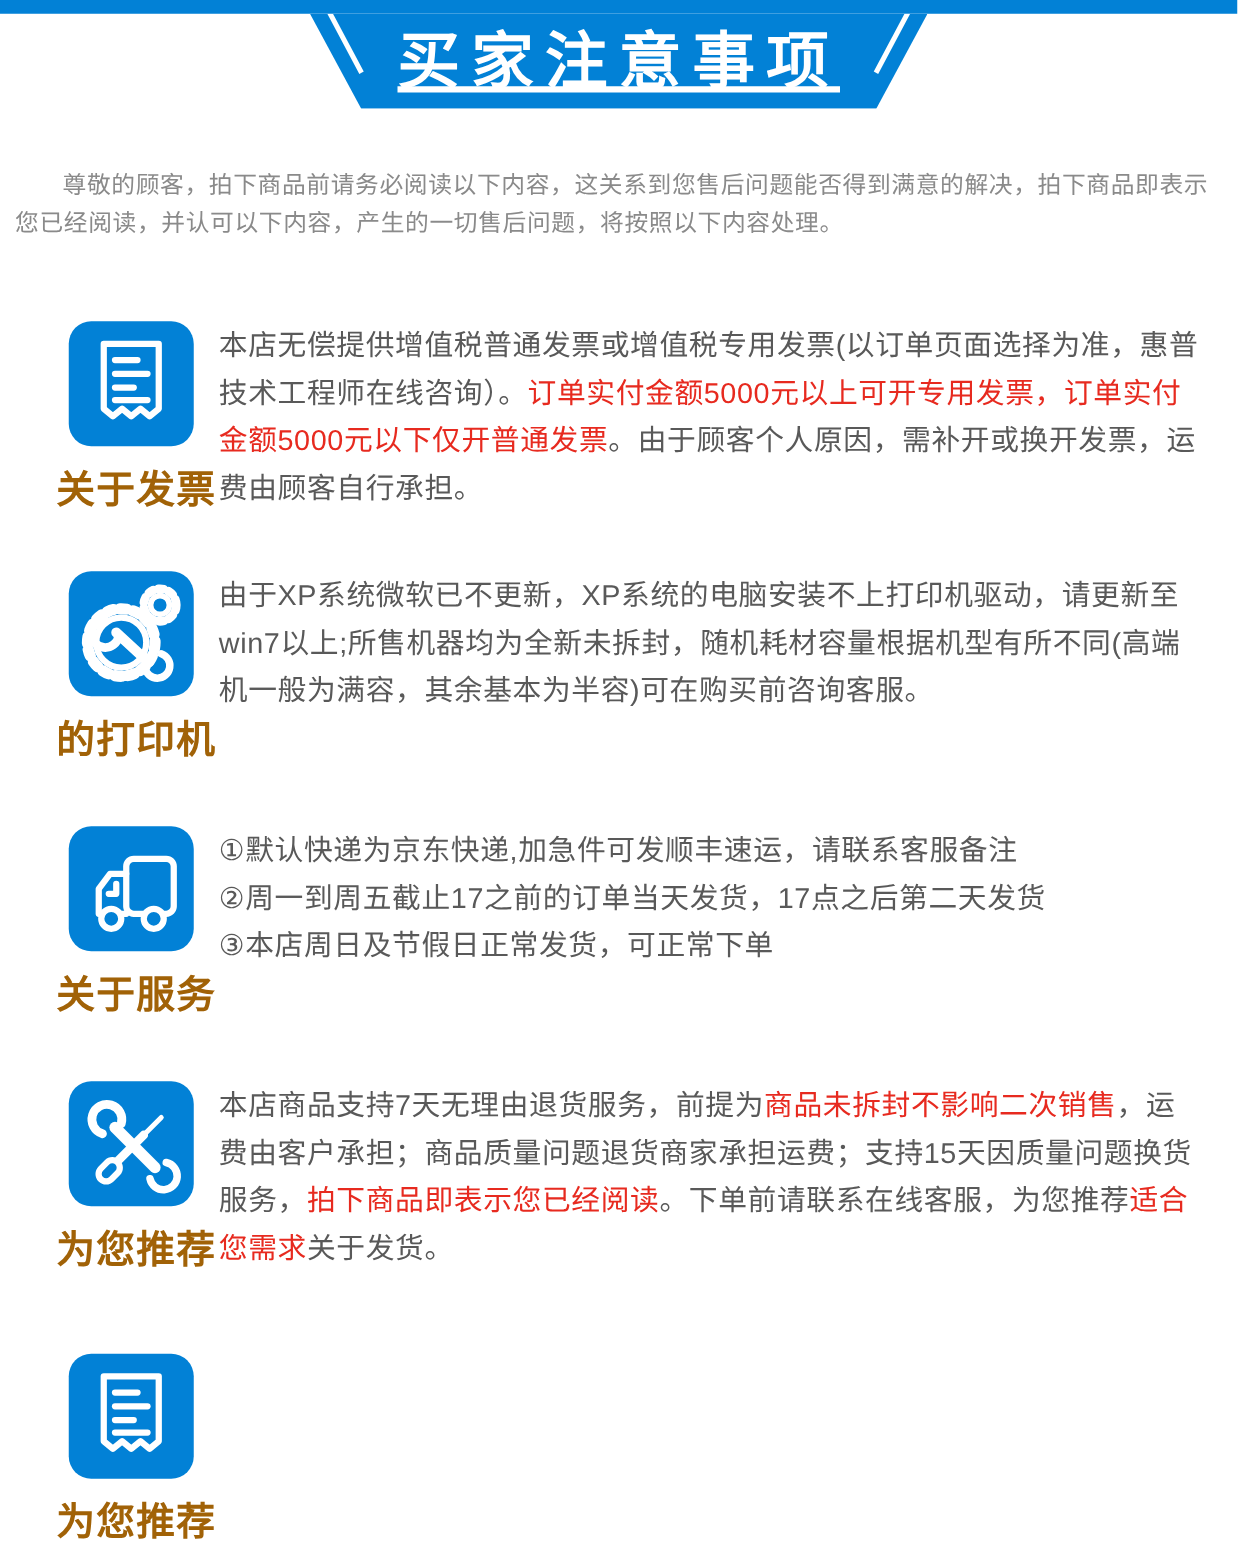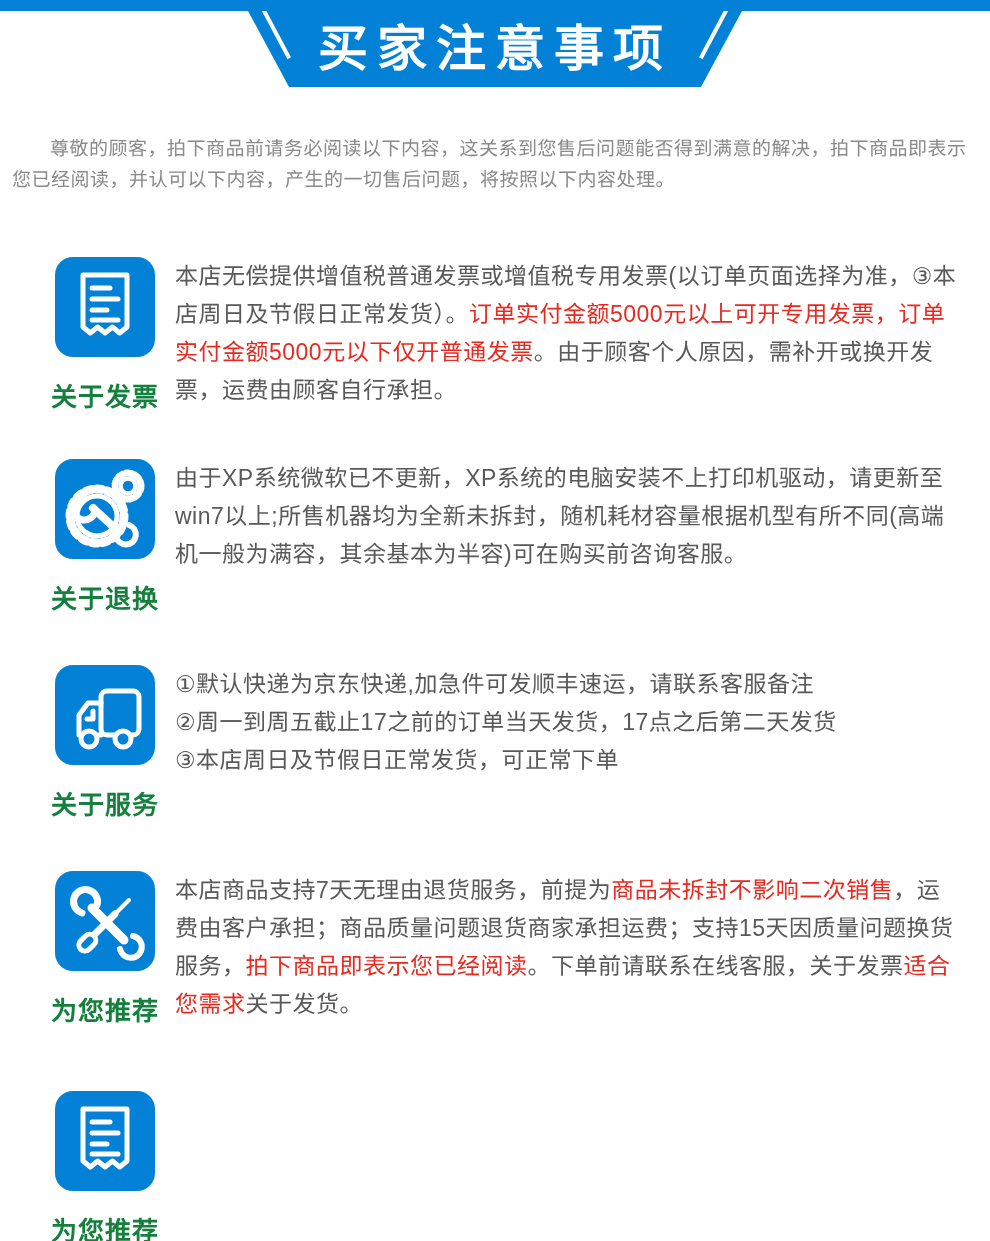--- a/index.html
+++ b/index.html
@@ -16,41 +16,41 @@
     clip-path:polygon(0 0,100% 0,91.7% 100%,8.3% 100%);
     display:flex;align-items:center;justify-content:center;
   }
   .notch{
     position:absolute;top:-4px;width:4px;height:58px;background:#ffffff;
   }
   .notch.left{left:12px;transform:rotate(-28deg);transform-origin:top center;}
   .notch.right{right:12px;transform:rotate(28deg);transform-origin:top center;}
   .banner-title{
     margin:0;color:#ffffff;font-size:50px;font-weight:700;
-    letter-spacing:9px;line-height:76px;white-space:nowrap;
+    letter-spacing:9px;line-height:76px;white-space:nowrap;text-decoration:underline;
   }
   .intro{
     margin:46px 16px 0 12px;
     color:#8a8a8a;font-size:19px;font-weight:400;line-height:31px;
     text-indent:2em;letter-spacing:0.5px;
   }
   .section{display:flex;margin-left:45px;margin-right:28px;align-items:flex-start;}
   .sec-1{margin-top:62px;}
   .sec-2{margin-top:46px;}
   .sec-3{margin-top:50px;}
   .sec-4{margin-top:50px;}
   .sec-5{margin-top:64px;}
   .icon-col{width:120px;flex-shrink:0;text-align:center;}
   .icon-box{
     width:100px;height:100px;margin:0 auto;background:#0281d6;
     border-radius:18px;display:flex;align-items:center;justify-content:center;
   }
   .icon-box svg{display:block;}
   .icon-label{
-    margin-top:19px;color:#15803d;font-size:26px;font-weight:700;
+    margin-top:9px;color:#a16207;font-size:31px;font-weight:700;
     letter-spacing:1px;white-space:nowrap;
   }
   .sec-text{
     flex:1;padding-left:10px;color:#595959;font-size:23px;line-height:38px;
     white-space:pre-line;letter-spacing:0.5px;
   }
   .sec-text .red{color:#e72a1f;}
 </style>
 </head>
 <body>
@@ -73,37 +73,37 @@
       <svg width="100" height="100" viewBox="0 0 100 100" fill="none" stroke="#ffffff" stroke-width="5" stroke-linejoin="round" stroke-linecap="round">
         <path d="M28 18 H72 V70 l-7.3 6 l-7.3 -6 l-7.4 6 l-7.3 -6 l-7.4 6 l-7.3 -6 Z"></path>
         <line x1="37" y1="31" x2="55" y2="31"></line>
         <line x1="37" y1="42" x2="63" y2="42"></line>
         <line x1="37" y1="53" x2="52" y2="53"></line>
         <line x1="37" y1="63" x2="63" y2="63"></line>
       </svg>
     </div>
     <div class="icon-label">关于发票</div>
   </div>
-  <div class="sec-text"><span>本店无偿提供增值税普通发票或增值税专用发票(以订单页面选择为准，③本店周日及节假日正常发货）。</span><span class="red">订单实付金额5000元以上可开专用发票，订单实付金额5000元以下仅开普通发票</span><span>。由于顾客个人原因，需补开或换开发票，运费由顾客自行承担。</span></div>
+  <div class="sec-text"><span>本店无偿提供增值税普通发票或增值税专用发票(以订单页面选择为准，惠普技术工程师在线咨询）。</span><span class="red">订单实付金额5000元以上可开专用发票，订单实付金额5000元以下仅开普通发票</span><span>。由于顾客个人原因，需补开或换开发票，运费由顾客自行承担。</span></div>
 </div>
 
 <div class="section sec-2">
   <div class="icon-col">
     <div class="icon-box">
       <svg width="100" height="100" viewBox="0 0 100 100" fill="none" stroke="#ffffff" stroke-linecap="round">
         <circle cx="42" cy="57" r="27" stroke-width="9" stroke-dasharray="5.5 5"></circle>
         <circle cx="42" cy="57" r="20" stroke-width="5"></circle>
         <circle cx="73" cy="27" r="13" stroke-width="7" stroke-dasharray="4.5 4"></circle>
         <circle cx="73" cy="27" r="7.5" stroke-width="4.5"></circle>
         <path d="M40 52 A11 11 0 1 1 29 39" stroke-width="7"></path>
         <line x1="38" y1="49" x2="64" y2="73" stroke-width="8"></line>
         <path d="M61 77 A10 10 0 1 0 74 66" stroke-width="6"></path>
       </svg>
     </div>
-    <div class="icon-label">关于退换</div>
+    <div class="icon-label">的打印机</div>
   </div>
   <div class="sec-text"><span>由于XP系统微软已不更新，XP系统的电脑安装不上打印机驱动，请更新至win7以上;所售机器均为全新未拆封，随机耗材容量根据机型有所不同(高端机一般为满容，其余基本为半容)可在购买前咨询客服。</span></div>
 </div>
 
 <div class="section sec-3">
   <div class="icon-col">
     <div class="icon-box">
       <svg width="100" height="100" viewBox="0 0 100 100" fill="none" stroke="#ffffff" stroke-width="5" stroke-linejoin="round" stroke-linecap="round">
         <rect x="46" y="26" width="38" height="44" rx="6"></rect>
         <path d="M46 38 H33 L24 50 V70 H46"></path>
@@ -126,21 +126,21 @@
         <path d="M42 34 A12 12 0 1 0 27 42" stroke-width="7"></path>
         <line x1="37" y1="37" x2="69" y2="69" stroke-width="9"></line>
         <path d="M65 78 A11 11 0 1 0 78 65" stroke-width="6"></path>
         <rect x="-9" y="-6" width="19" height="12" rx="6" transform="translate(32,72) rotate(-45)" stroke-width="5"></rect>
         <line x1="40" y1="63" x2="60" y2="43" stroke-width="7"></line>
         <line x1="60" y1="43" x2="74" y2="29" stroke-width="4"></line>
       </svg>
     </div>
     <div class="icon-label">为您推荐</div>
   </div>
-  <div class="sec-text"><span>本店商品支持7天无理由退货服务，前提为</span><span class="red">商品未拆封不影响二次销售</span><span>，运费由客户承担；商品质量问题退货商家承担运费；支持15天因质量问题换货服务，</span><span class="red">拍下商品即表示您已经阅读</span><span>。下单前请联系在线客服，关于发票</span><span class="red">适合您需求</span><span>关于发货。</span></div>
+  <div class="sec-text"><span>本店商品支持7天无理由退货服务，前提为</span><span class="red">商品未拆封不影响二次销售</span><span>，运费由客户承担；商品质量问题退货商家承担运费；支持15天因质量问题换货服务，</span><span class="red">拍下商品即表示您已经阅读</span><span>。下单前请联系在线客服，为您推荐</span><span class="red">适合您需求</span><span>关于发货。</span></div>
 </div>
 
 <div class="section sec-5">
   <div class="icon-col">
     <div class="icon-box">
       <svg width="100" height="100" viewBox="0 0 100 100" fill="none" stroke="#ffffff" stroke-width="5" stroke-linejoin="round" stroke-linecap="round">
         <path d="M28 18 H72 V70 l-7.3 6 l-7.3 -6 l-7.4 6 l-7.3 -6 l-7.4 6 l-7.3 -6 Z"></path>
         <line x1="37" y1="31" x2="55" y2="31"></line>
         <line x1="37" y1="42" x2="63" y2="42"></line>
         <line x1="37" y1="53" x2="52" y2="53"></line>

